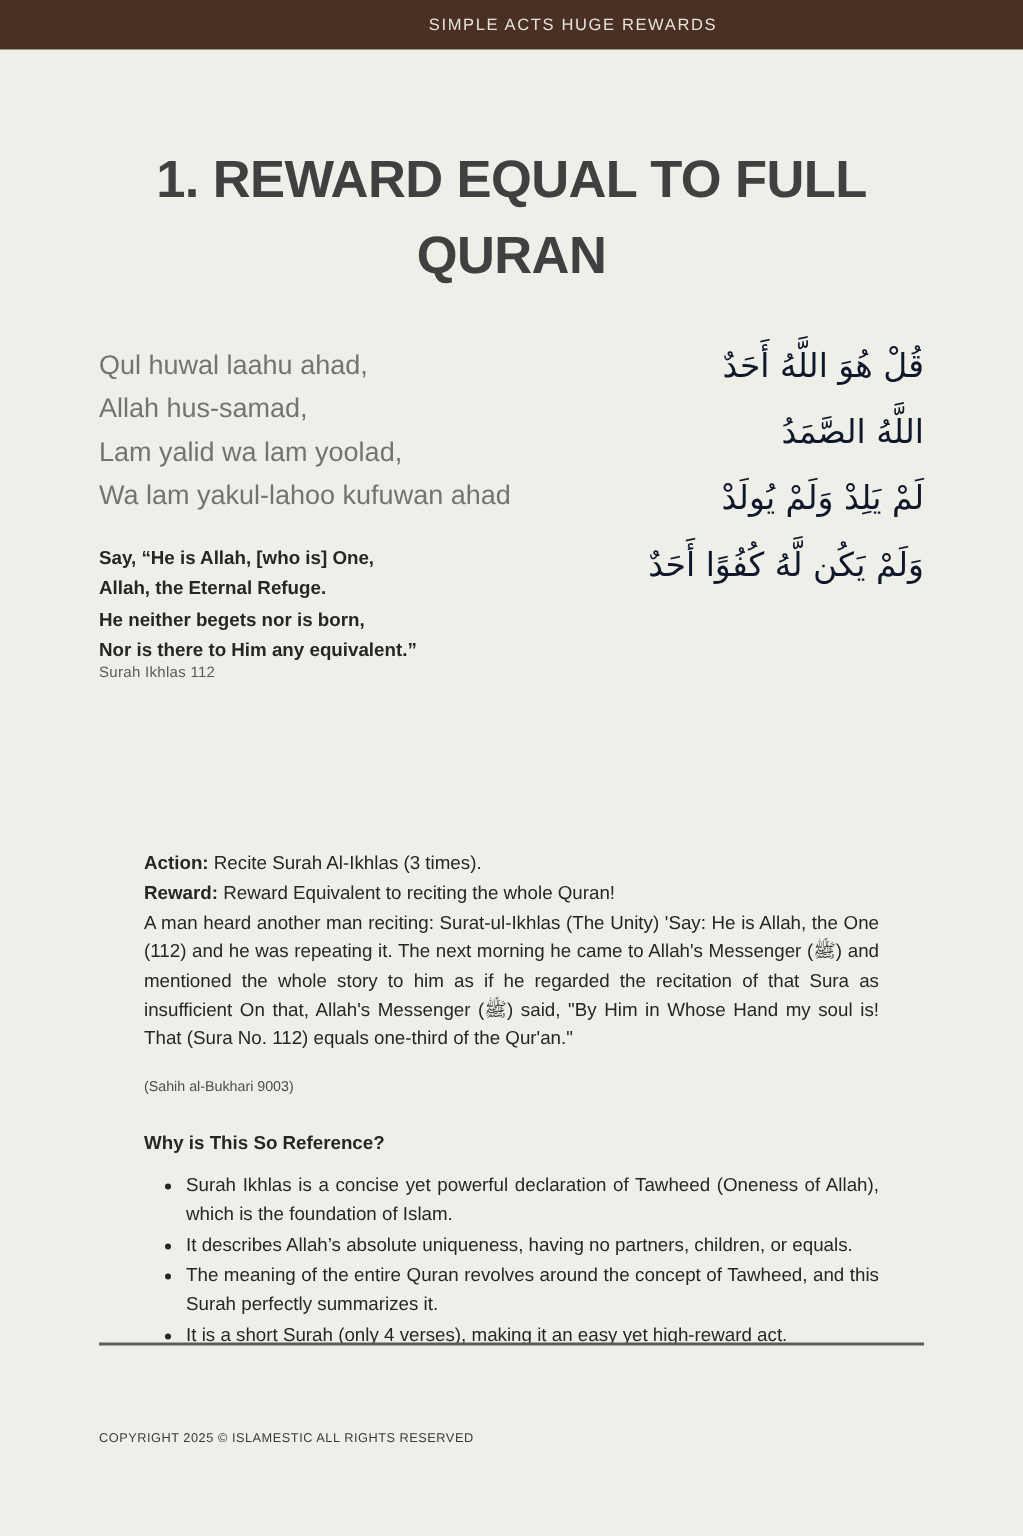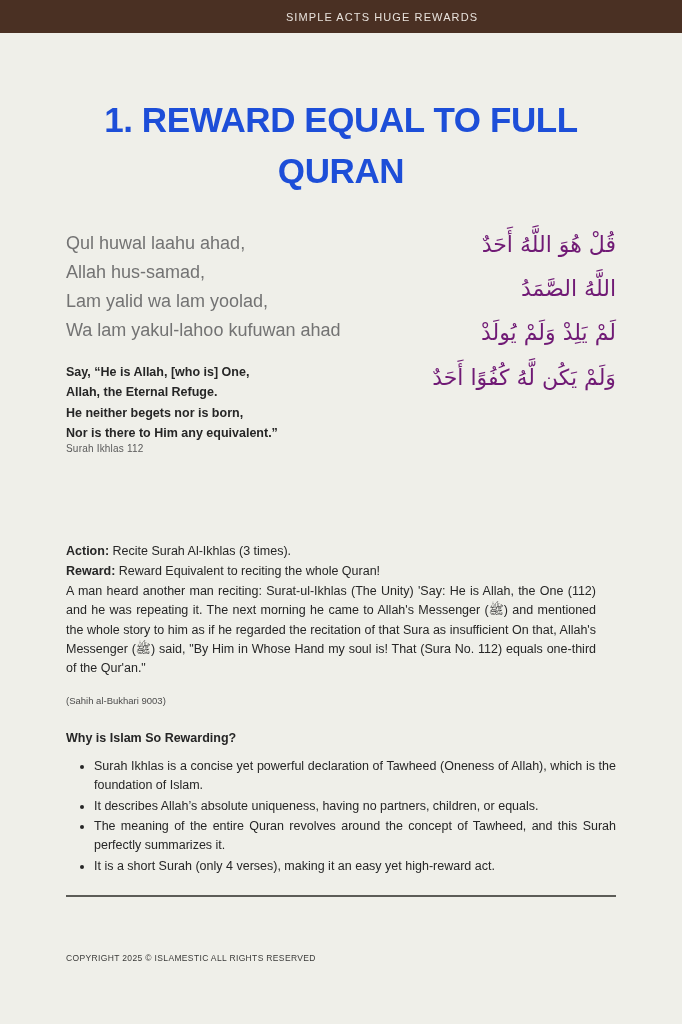--- a/index.html
+++ b/index.html
@@ -47,21 +47,21 @@
   }
 
   .title {
     margin: 0;
     padding: 62px 66px 0 66px;
     text-align: center;
     font-size: 35px;
     line-height: 1.45;
     font-weight: bold;
     letter-spacing: -0.4px;
-    color: #1d4ed8;
+    color: #404040;
   }
 
   
   .verse-block {
     position: relative;
     margin-top: 32px;
     padding: 0 66px;
     min-height: 200px;
   }
   .verse-left {
@@ -88,29 +88,29 @@
   .verse-arabic {
     position: absolute;
     top: -6px;
     right: 66px;
     width: 240px;
     text-align: right;
     direction: rtl;
     font-family: "DejaVu Sans", sans-serif;
     font-size: 22px;
     line-height: 2.02;
-    color: #701a75;
+    color: #0f172a;
     white-space: nowrap;
   }
   .verse-arabic div { white-space: nowrap; }
 
   
   .content {
-    padding: 0 66px;
-    margin-top: 88px;
+    padding: 0 96px;
+    margin-top: 112px;
   }
   .kv {
     font-size: 12.5px;
     line-height: 1.55;
     color: #262626;
   }
   .kv b { font-weight: bold; }
 
   .reference-head {
     margin-top: 20px;
@@ -206,21 +206,21 @@
     <div class="kv">
       <b>Action:</b><span> Recite Surah Al-Ikhlas (3 times).</span>
     </div>
     <div class="kv">
       <b>Reward:</b><span> Reward Equivalent to reciting the whole Quran!</span>
     </div>
 
     <div class="reference-body">A man heard another man reciting: Surat-ul-Ikhlas (The Unity) 'Say: He is Allah, the One (112) and he was repeating it. The next morning he came to Allah's Messenger (ﷺ) and mentioned the whole story to him as if he regarded the recitation of that Sura as insufficient On that, Allah's Messenger (ﷺ) said, "By Him in Whose Hand my soul is! That (Sura No. 112) equals one-third of the Qur'an."</div>
     <div class="source">(Sahih al-Bukhari 9003)</div>
 
-    <div class="why-head">Why is Islam So Rewarding?</div>
+    <div class="why-head">Why is This So Reference?</div>
     <ul class="why-list">
       <li>Surah Ikhlas is a concise yet powerful declaration of Tawheed (Oneness of Allah), which is the foundation of Islam.</li>
       <li>It describes Allah’s absolute uniqueness, having no partners, children, or equals.</li>
       <li>The meaning of the entire Quran revolves around the concept of Tawheed, and this Surah perfectly summarizes it.</li>
       <li>It is a short Surah (only 4 verses), making it an easy yet high-reward act.</li>
     </ul>
 
   </div>
 
   <div class="divider"></div>

